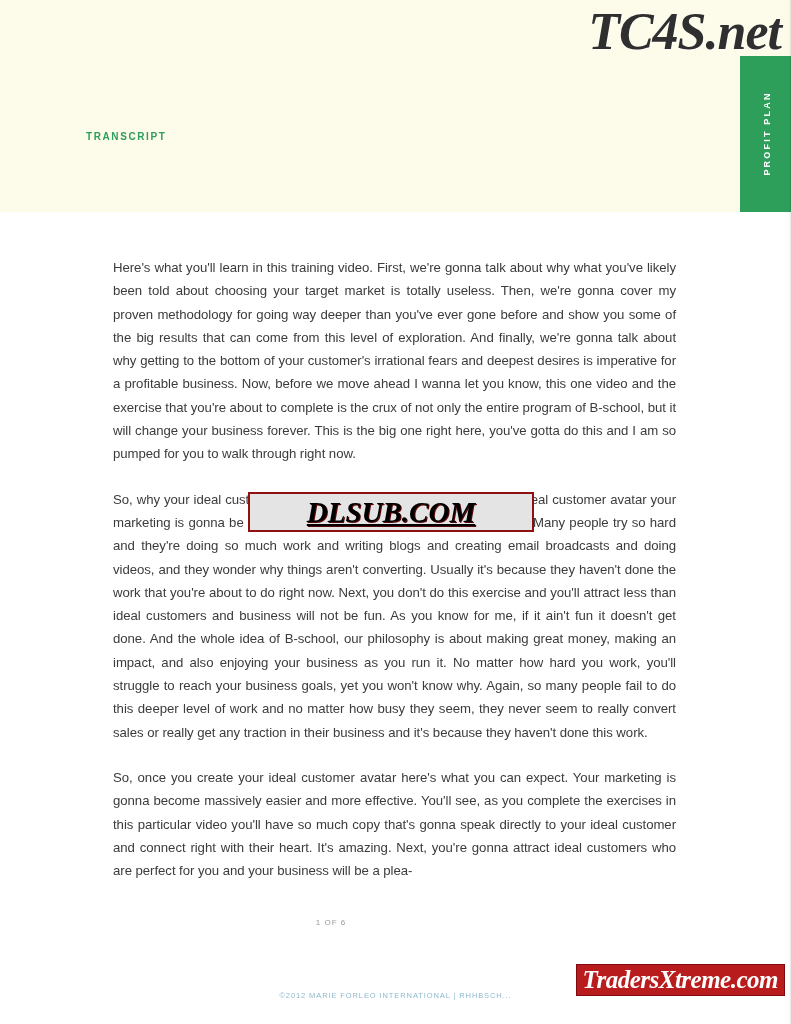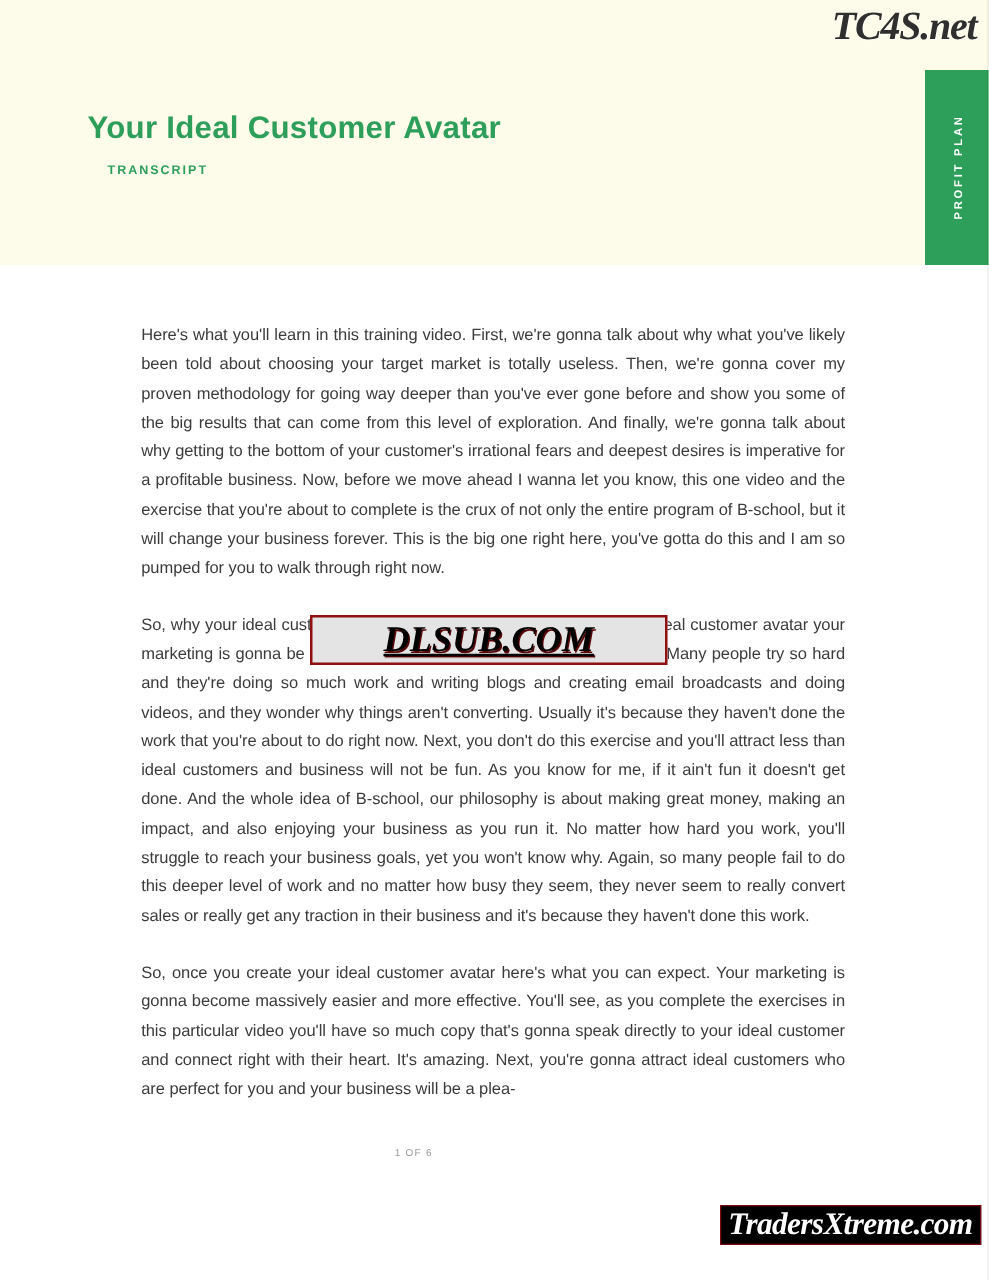--- a/index.html
+++ b/index.html
@@ -78,21 +78,21 @@
     letter-spacing: 2.2px;
     white-space: nowrap;
   }
 
   
   .wm-top {
     position: absolute;
     right: 10px;
     top: 2px;
     font-family: "Liberation Serif", serif;
-    font-size: 32px;
+    font-size: 52px;
     font-weight: bold;
     font-style: italic;
     color: #2f2f2f;
     letter-spacing: -1px;
     text-shadow: 1px 1px 0 rgba(255,255,255,0.6);
     white-space: nowrap;
   }
 
   
   .body-wrap {
@@ -157,21 +157,21 @@
     color: #8fb9cf;
     letter-spacing: 0.9px;
   }
 
   
   .wm-bottom {
     position: absolute;
     right: 6px;
     top: 964px;
     padding: 2px 6px;
-    background: #000000;
+    background: #b91c1c;
     border: 1px solid #7d0b0f;
     font-family: "Liberation Serif", serif;
     font-size: 25px;
     font-weight: bold;
     font-style: italic;
     color: #ffffff;
     letter-spacing: -0.5px;
     white-space: nowrap;
     line-height: 1.05;
   }
@@ -183,38 +183,38 @@
     width: 2px; height: 1024px;
     background: linear-gradient(to left, rgba(0,0,0,0.10), rgba(0,0,0,0));
   }
 </style>
 </head>
 <body>
 
 <div class="page">
 
   <div class="header-band">
-    <div class="header-title">Your Ideal Customer Avatar</div>
     <div class="header-subtitle">TRANSCRIPT</div>
   </div>
 
   <div class="wm-top">TC4S.net</div>
 
   <div class="side-tab">
     <div class="side-tab-label">PROFIT PLAN</div>
   </div>
 
   <div class="body-wrap">
     <p class="para">Here's what you'll learn in this training video. First, we're gonna talk about why what you've likely been told about choosing your target market is totally useless. Then, we're gonna cover my proven methodology for going way deeper than you've ever gone before and show you some of the big results that can come from this level of exploration. And finally, we're gonna talk about why getting to the bottom of your customer's irrational fears and deepest desires is imperative for a profitable business. Now, before we move ahead I wanna let you know, this one video and the exercise that you're about to complete is the crux of not only the entire program of B-school, but it will change your business forever. This is the big one right here, you've gotta do this and I am so pumped for you to walk through right now.</p>
     <p class="para">So, why your ideal customer avatar is so important that. Without your ideal customer avatar your marketing is gonna be generic and ineffective, and that's just not good. Many people try so hard and they're doing so much work and writing blogs and creating email broadcasts and doing videos, and they wonder why things aren't converting. Usually it's because they haven't done the work that you're about to do right now. Next, you don't do this exercise and you'll attract less than ideal customers and business will not be fun. As you know for me, if it ain't fun it doesn't get done. And the whole idea of B-school, our philosophy is about making great money, making an impact, and also enjoying your business as you run it. No matter how hard you work, you'll struggle to reach your business goals, yet you won't know why. Again, so many people fail to do this deeper level of work and no matter how busy they seem, they never seem to really convert sales or really get any traction in their business and it's because they haven't done this work.</p>
     <p class="para">So, once you create your ideal customer avatar here's what you can expect. Your marketing is gonna become massively easier and more effective. You'll see, as you complete the exercises in this particular video you'll have so much copy that's gonna speak directly to your ideal customer and connect right with their heart. It's amazing. Next, you're gonna attract ideal customers who are perfect for you and your business will be a plea-</p>
   </div>
 
   <div class="wm-center">
     <span>DLSUB.COM</span>
   </div>
 
   <div class="page-num">1 OF 6</div>
+  <div class="copyright">©2012 MARIE FORLEO INTERNATIONAL | RHHBSCH...</div>
 
   <div class="wm-bottom">TradersXtreme.com</div>
 
   <div class="edge"></div>
 </div>
 
 </body></html>

